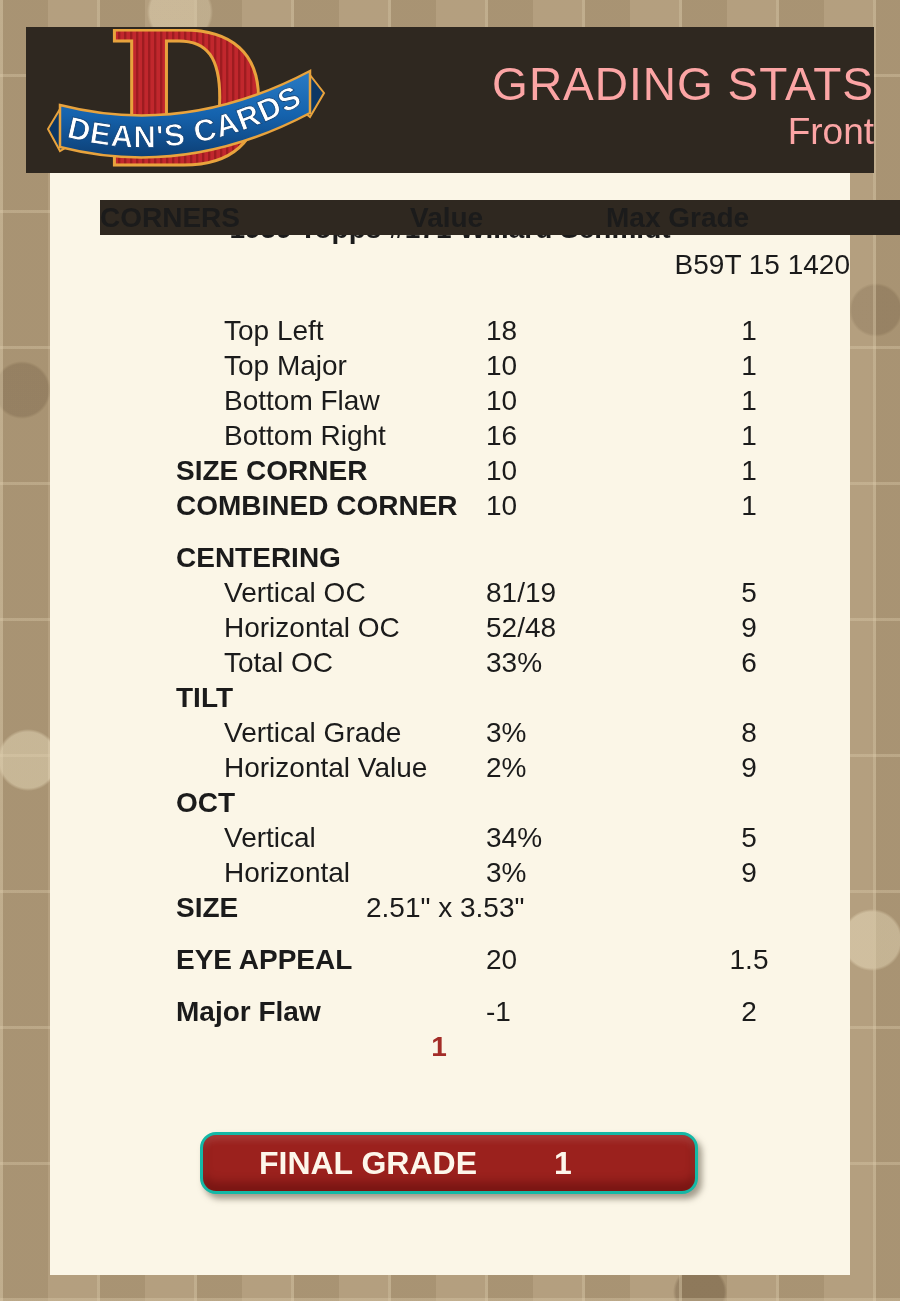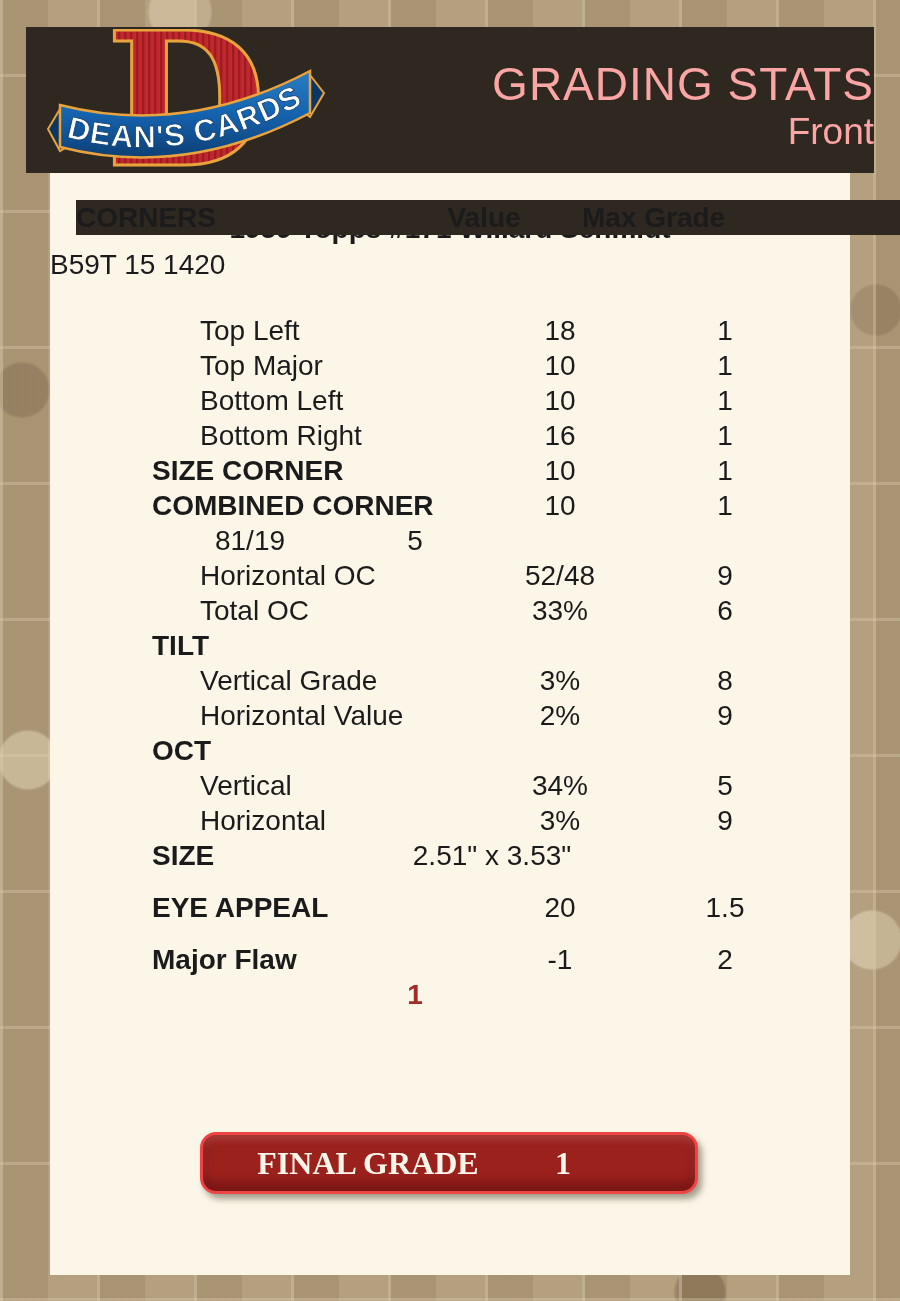--- a/index.html
+++ b/index.html
@@ -27,39 +27,39 @@
   }
   .logo{position:absolute;left:20px;top:2px;width:286px;height:142px;}
   .header-text{position:absolute;left:248px;top:32px;width:600px;text-align:right;color:#fca5a5;}
   .header-title{font-size:46px;line-height:50px;font-weight:normal;letter-spacing:1px;}
   .header-subtitle{font-size:37px;line-height:42px;margin-top:2px;font-weight:normal;}
   .panel{
     position:absolute;left:50px;top:173px;width:800px;height:1102px;
     background:#fbf6e7;color:#1b1b1b;
   }
   .card-title{margin-top:38px;text-align:center;font-weight:bold;font-size:28px;line-height:36px;}
-  .card-code{text-align:left;font-size:28px;line-height:36px;}
+  .card-code{text-align:right;font-size:28px;line-height:36px;}
   .grading-table{margin-top:30px;padding-left:102px;}
-  .row{display:flex;align-items:center;height:35px;font-size:28px;white-space:nowrap;}
+  .row{display:flex;align-items:center;height:35px;font-size:28px;white-space:nowrap;margin-left:24px;}
   .row.gap{margin-top:17px;}
   .cell-label{width:310px;box-sizing:border-box;text-align:left;}
   .row.item .cell-label{padding-left:48px;}
-  .cell-value{width:196px;text-align:center;}
+  .cell-value{width:196px;text-align:left;}
   .cell-grade{width:134px;text-align:center;}
   .row.section .cell-label,.row.header .cell-label{font-weight:bold;}
   .row.header .cell-value,.row.header .cell-grade{font-weight:bold;}
   .row.grade-red .cell-grade{color:#a32c28;font-weight:bold;}
   .row.wide-value .cell-value{width:300px;margin-left:-120px;}
   .final-grade{
     position:absolute;left:150px;top:959px;width:492px;height:56px;
-    background:#9b211d;border:3px solid #ef4444;border-radius:16px;
+    background:#9b211d;border:3px solid #14b8a6;border-radius:16px;
     box-shadow:4px 5px 6px rgba(105,96,80,0.6),
                inset 0 -9px 10px rgba(60,0,0,0.35),
                inset 0 5px 7px rgba(255,255,255,0.12);
-    color:#fdf6ea;font-weight:bold;font-size:32px;font-family:Liberation Serif, serif;
+    color:#fdf6ea;font-weight:bold;font-size:32px;
   }
   .fg-label{position:absolute;left:0;top:0;width:330px;height:56px;line-height:56px;text-align:center;}
   .fg-value{position:absolute;left:320px;top:0;width:80px;height:56px;line-height:56px;text-align:center;}
 </style>
 </head>
 <body>
 
 <div class="page">
   <div class="bg-collage"></div>
 
@@ -112,21 +112,21 @@
     <span class="cell-grade">1</span>
   </div>
 
   <div class="row item">
     <span class="cell-label">Top Major</span>
     <span class="cell-value">10</span>
     <span class="cell-grade">1</span>
   </div>
 
   <div class="row item">
-    <span class="cell-label">Bottom Left</span>
+    <span class="cell-label">Bottom Flaw</span>
     <span class="cell-value">10</span>
     <span class="cell-grade">1</span>
   </div>
 
   <div class="row item">
     <span class="cell-label">Bottom Right</span>
     <span class="cell-value">16</span>
     <span class="cell-grade">1</span>
   </div>
 
@@ -135,22 +135,28 @@
     <span class="cell-value">10</span>
     <span class="cell-grade">1</span>
   </div>
 
   <div class="row section">
     <span class="cell-label">COMBINED CORNER</span>
     <span class="cell-value">10</span>
     <span class="cell-grade">1</span>
   </div>
 
-
-  <div class="row item">
+  <div class="row section gap">
+    <span class="cell-label">CENTERING</span>
+    <span class="cell-value"></span>
+    <span class="cell-grade"></span>
+  </div>
+
+  <div class="row item">
+    <span class="cell-label">Vertical OC</span>
     <span class="cell-value">81/19</span>
     <span class="cell-grade">5</span>
   </div>
 
   <div class="row item">
     <span class="cell-label">Horizontal OC</span>
     <span class="cell-value">52/48</span>
     <span class="cell-grade">9</span>
   </div>
 

